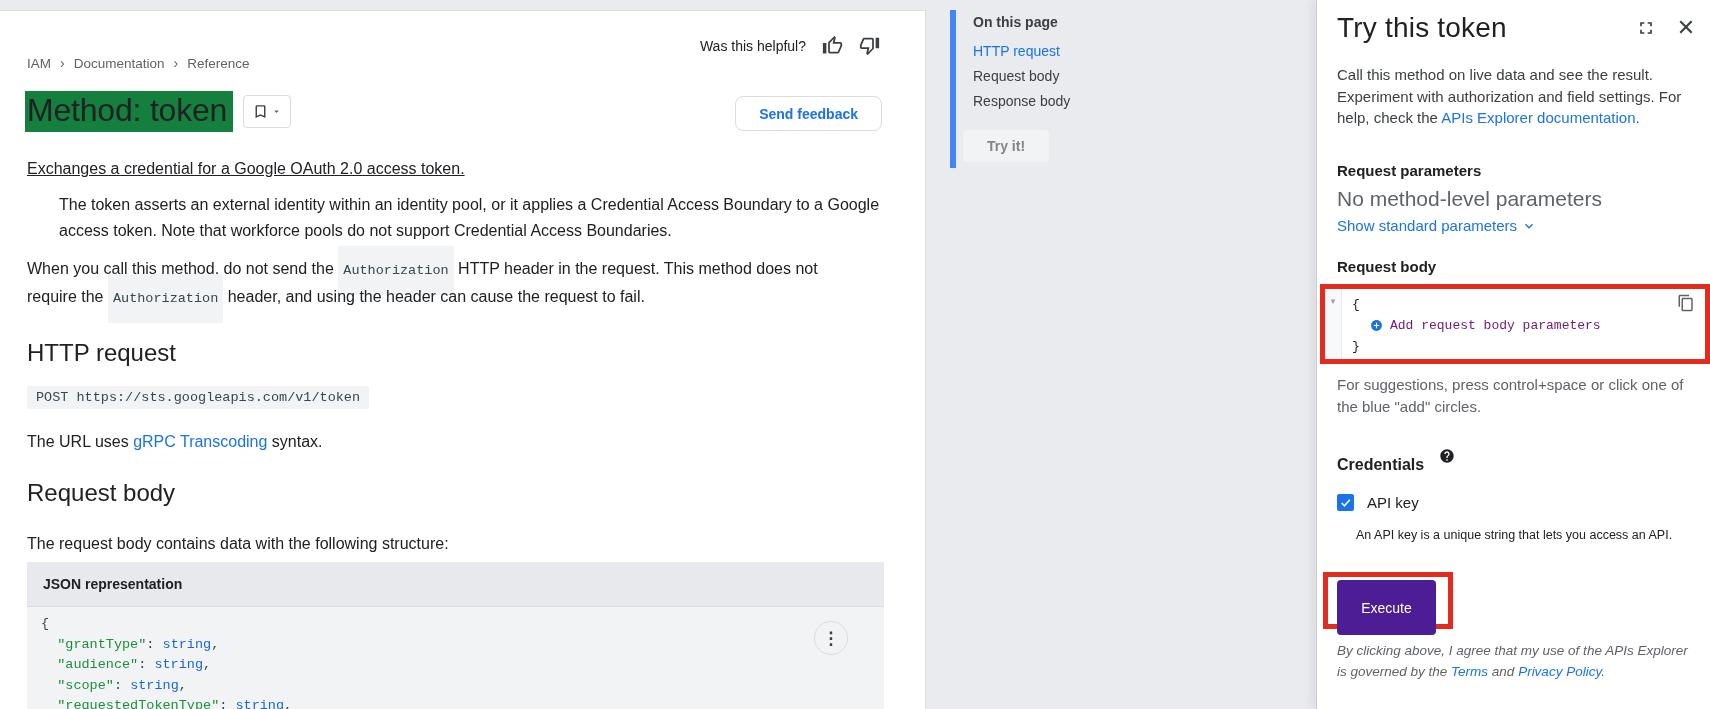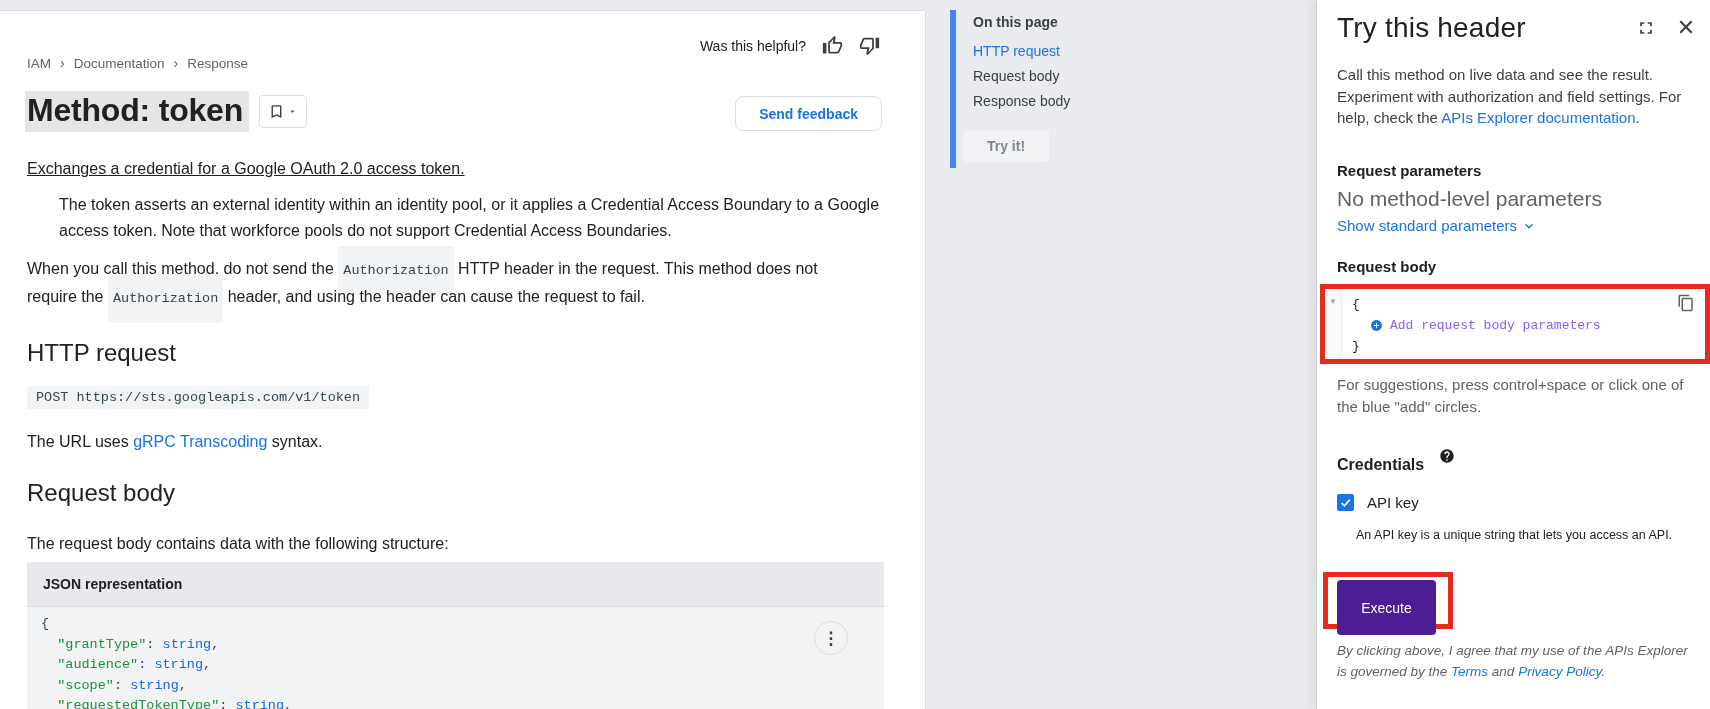--- a/index.html
+++ b/index.html
@@ -15,22 +15,22 @@
     position:absolute; left:0; top:10px; width:926px; height:699px;
     background:#fff; border-top:1px solid #dadce0; border-right:1px solid #dadce0;
     overflow:hidden;
   }
   .breadcrumb { position:absolute; left:27px; top:44px; font-size:13.5px; color:#5f6368; display:flex; align-items:center; gap:9px; }
   .breadcrumb .sep { color:#5f6368; font-size:14px; }
   .helpful { position:absolute; right:45px; top:24px; display:flex; align-items:center; gap:16px; }
   .helpful .q { font-size:14px; color:#202124; }
   .helpful svg { width:21px; height:21px; fill:#3c4043; cursor:pointer; }
   .title-row { position:absolute; left:25px; top:80px; display:flex; align-items:center; gap:10px; }
-  h1 { font-size:32px; font-weight:700; letter-spacing:-0.2px; color:#202124;
-       background:#e5e5e5; padding:1px 6px 3px 2px; }
+  h1 { font-size:32px; font-weight:400; letter-spacing:-0.2px; color:#202124;
+       background:#15803d; padding:1px 6px 3px 2px; }
   .bookmark-btn { width:48px; height:33px; border:1px solid #dadce0; border-radius:4px; background:#fff;
        display:flex; align-items:center; justify-content:center; gap:2px; cursor:pointer; }
   .bookmark-btn svg.bm { width:17px; height:17px; fill:#3c4043; }
   .bookmark-btn svg.car { width:11px; height:11px; fill:#5f6368; }
   .send-feedback { position:absolute; right:43px; top:85px; height:35px; padding:0 23px;
        border:1px solid #dadce0; border-radius:8px; background:#fff; color:#1a73e8;
        font-size:14px; font-weight:700; font-family:"Liberation Sans", sans-serif; cursor:pointer; }
   .para { position:absolute; left:27px; width:830px; font-size:16px; line-height:26px; color:#202124; }
   .p1 { top:145px;text-decoration:underline; }
   .p2 { top:181px;margin-left:32px; }
@@ -83,21 +83,21 @@
        display:flex; align-items:center; gap:4px; }
   .show-std svg { width:16px; height:16px; fill:#1a73e8; }
   .lab-reqbody { top:258px; }
   .red-box { border:5px solid #e32b1e; }
   .editor-red { position:absolute; left:3px; top:284px; right:0; height:80px; }
   .editor { background:#fff; height:70px; display:flex; position:relative; }
   .gutter { width:17px; background:#f8f9fa; border-right:1px solid #e8eaed; font-size:9px;
        color:#9aa0a6; text-align:center; padding-top:7px; }
   .ed-lines { padding:5px 0 0 10px; font-family:"Liberation Mono","DejaVu Sans Mono",monospace;
        font-size:13px; line-height:21px; color:#202124; }
-  .ed-add { color:#8b5cf6; padding-left:18px; display:flex; align-items:center; gap:7px; cursor:pointer; }
+  .ed-add { color:#701a75; padding-left:18px; display:flex; align-items:center; gap:7px; cursor:pointer; }
   .ed-add svg { width:13px; height:13px; fill:#1a73e8; }
   .copy-btn { position:absolute; right:10px; top:5px; cursor:pointer; }
   .copy-btn svg { width:18px; height:18px; fill:#5f6368; }
   .hint { position:absolute; left:20px; top:374px; width:358px; font-size:15px; line-height:22px; color:#5f6368; }
   .cred-row { position:absolute; left:20px; top:448px; display:flex; align-items:flex-start; gap:15px; }
   .cred-row .sec-label2 { font-size:16px; font-weight:700; color:#202124; padding-top:8px; }
   .help-icon svg { width:16px; height:16px; fill:#202124; }
   .apikey-row { position:absolute; left:20px; top:494px; display:flex; align-items:center; gap:13px; }
   .checkbox { width:17px; height:17px; background:#1a73e8; border-radius:2px; display:flex;
        align-items:center; justify-content:center; cursor:pointer; }
@@ -114,21 +114,21 @@
 </head>
 <body>
 
 <div class="card">
 
   <div class="breadcrumb">
     <span>IAM</span>
     <span class="sep">›</span>
     <span>Documentation</span>
     <span class="sep">›</span>
-    <span>Response</span>
+    <span>Reference</span>
   </div>
 
   <div class="helpful">
     <span class="q">Was this helpful?</span>
     <svg viewBox="0 0 24 24">
         <path d="M9 21h9c.83 0 1.54-.5 1.84-1.22l3.02-7.05c.09-.23.14-.47.14-.73v-2c0-1.1-.9-2-2-2h-6.31l.95-4.57.03-.32c0-.41-.17-.79-.44-1.06L14.17 1 7.58 7.59C7.22 7.95 7 8.45 7 9v10c0 1.1.9 2 2 2zM9 9l4.34-4.34L12 10h9v2l-3 7H9V9zM1 9h4v12H1z"></path>
       </svg>
     <svg viewBox="0 0 24 24" style="transform:rotate(180deg)">
         <path d="M9 21h9c.83 0 1.54-.5 1.84-1.22l3.02-7.05c.09-.23.14-.47.14-.73v-2c0-1.1-.9-2-2-2h-6.31l.95-4.57.03-.32c0-.41-.17-.79-.44-1.06L14.17 1 7.58 7.59C7.22 7.95 7 8.45 7 9v10c0 1.1.9 2 2 2zM9 9l4.34-4.34L12 10h9v2l-3 7H9V9zM1 9h4v12H1z"></path>
       </svg>
@@ -174,21 +174,21 @@
 
 <div class="toc">
   <div class="toc-title">On this page</div>
   <div class="toc-item active">HTTP request</div>
   <div class="toc-item">Request body</div>
   <div class="toc-item">Response body</div>
   <button class="try-it">Try it!</button>
 </div>
 
 <div class="panel">
-  <div class="panel-title">Try this header</div>
+  <div class="panel-title">Try this token</div>
   <div class="icon-btn icon-fullscreen">
     <svg viewBox="0 0 24 24">
         <path d="M7 14H5v5h5v-2H7v-3zm-2-4h2V7h3V5H5v5zm12 7h-3v2h5v-5h-2v3zM14 5v2h3v3h2V5h-5z"></path>
       </svg>
   </div>
   <div class="icon-btn icon-close">✕</div>
 
   <p class="panel-intro"><span>Call this method on live data and see the result. Experiment with authorization and field settings. For help, check the </span><a class="lnk">APIs Explorer documentation</a><span>.</span></p>
 
   <div class="sec-label lab-reqparams">Request parameters</div>

